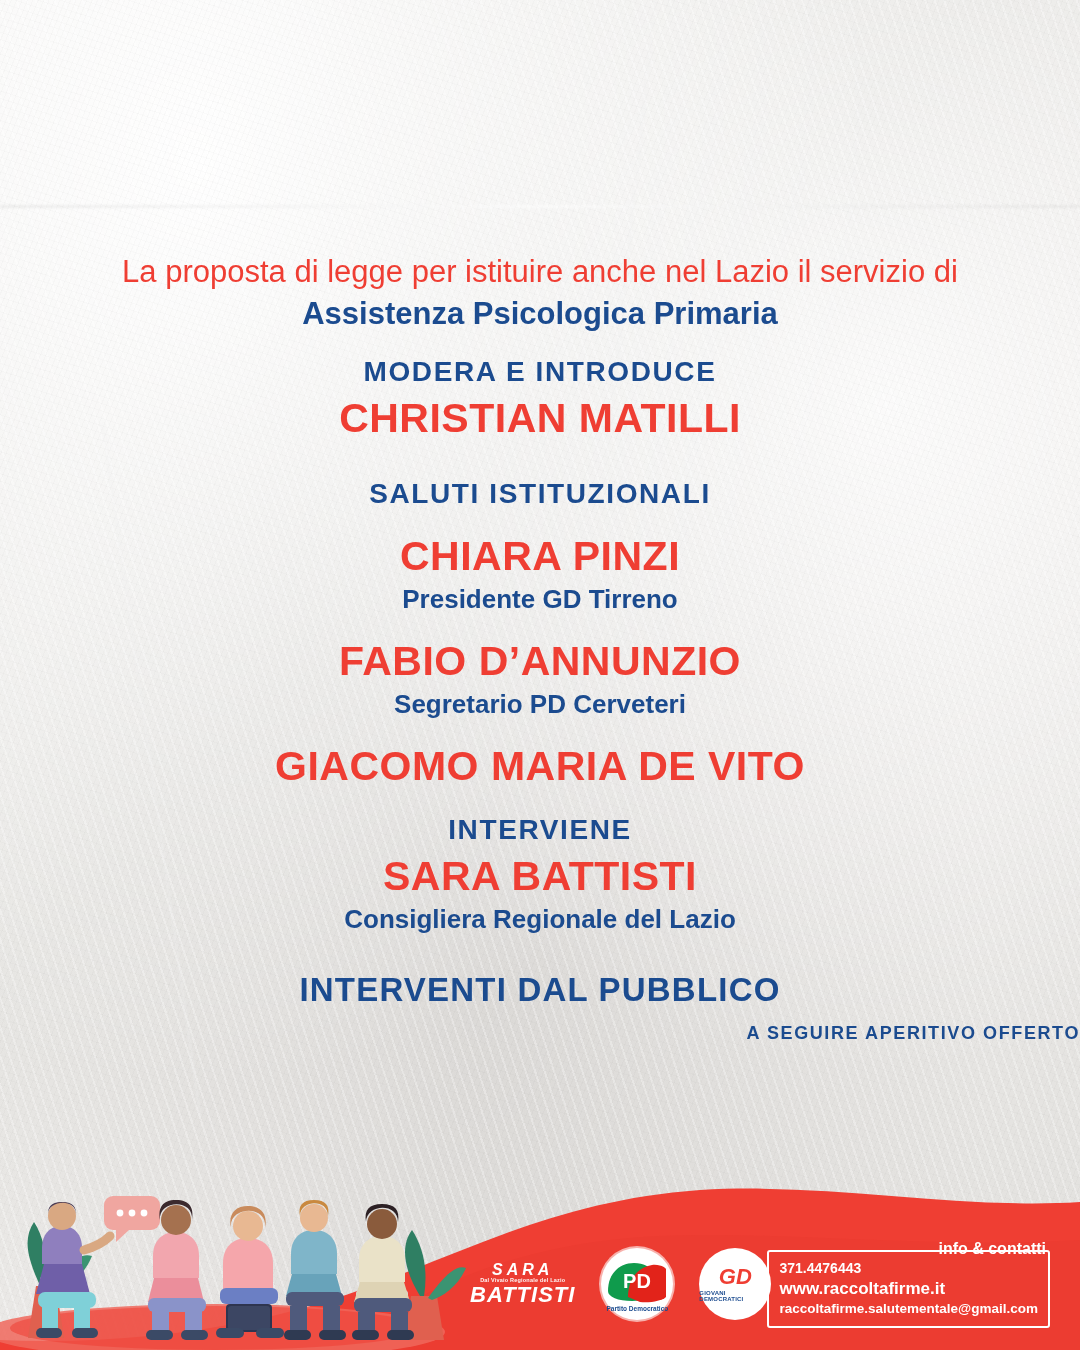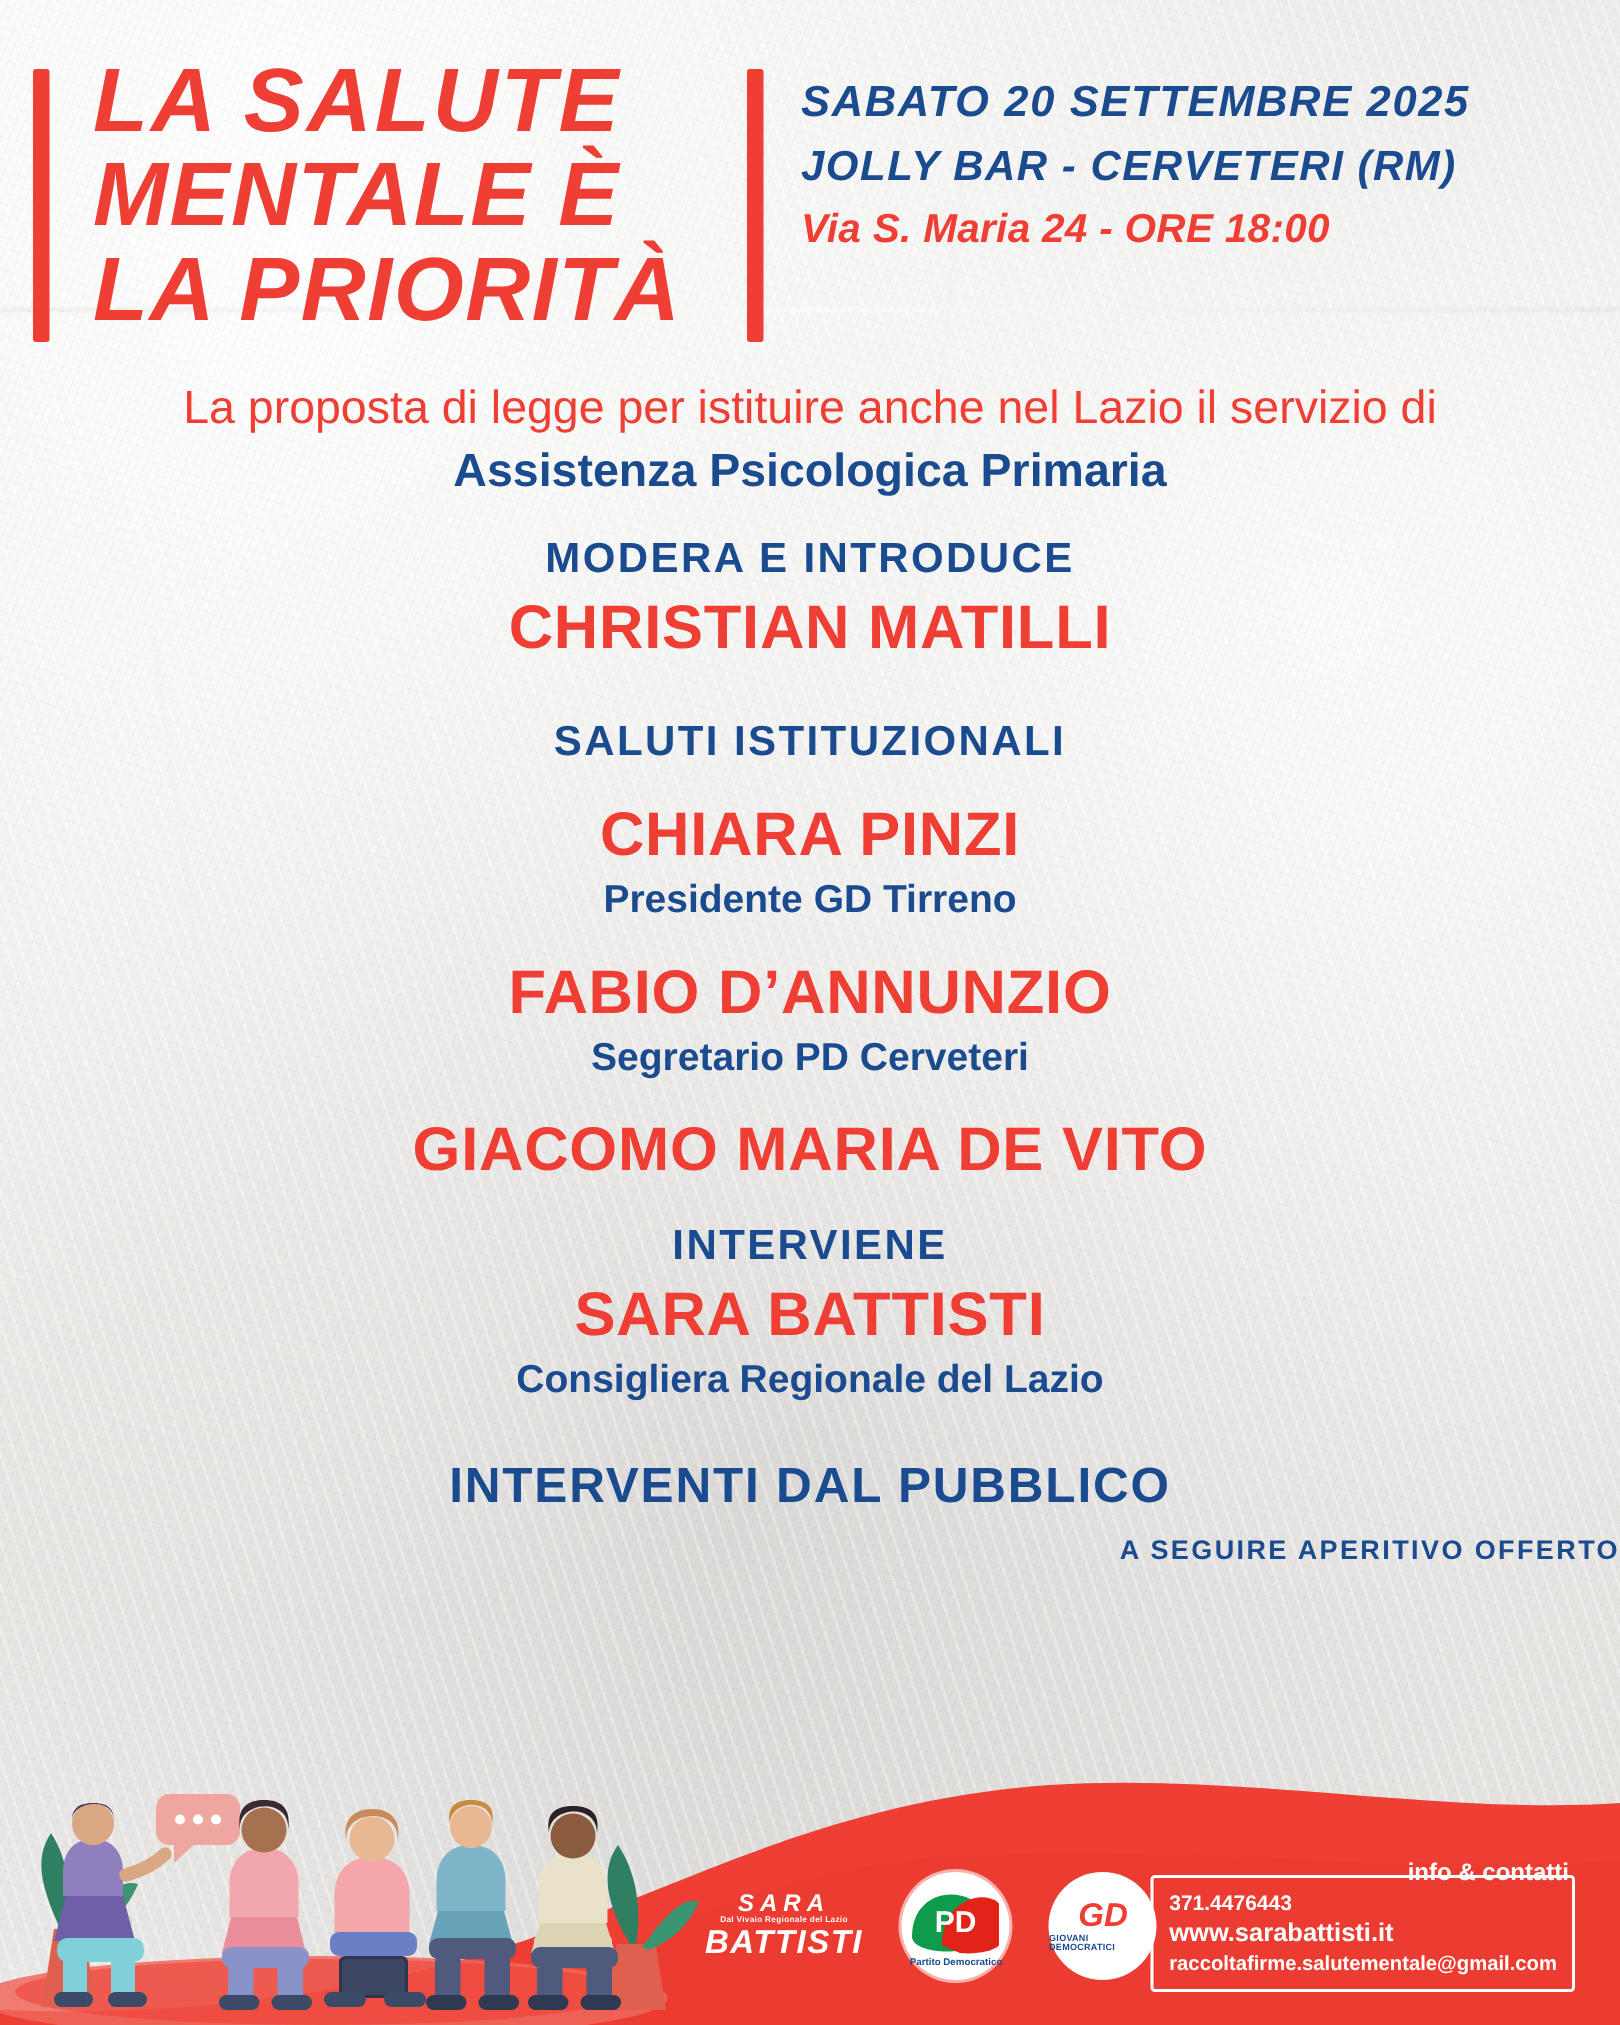--- a/index.html
+++ b/index.html
@@ -229,36 +229,20 @@
 </style>
 </head>
 <body>
 
 <div class="poster">
   <div class="grain"></div>
   <div class="crease" style="left:0;top:205px;width:1080px;height:3px;"></div>
   <div class="crease" style="left:620px;top:0;width:3px;height:640px;transform:rotate(6deg);"></div>
   <div class="crease" style="left:150px;top:420px;width:3px;height:700px;transform:rotate(-8deg);"></div>
 
-  <div class="header">
-    <div class="bar bar-left"></div>
-    <div class="bar bar-right"></div>
-
-    <div class="title">
-      <span class="l1">LA SALUTE</span>
-      <span class="l2">MENTALE È</span>
-      <span class="l3">LA PRIORITÀ</span>
-    </div>
-
-    <div class="when">
-      <div class="line1">SABATO 20 SETTEMBRE 2025</div>
-      <div class="line2">JOLLY BAR - CERVETERI (RM)</div>
-      <div class="line3">Via S. Maria 24 - ORE 18:00</div>
-    </div>
-  </div>
 
   <div class="subtitle">
     <span>La  proposta di legge per istituire  anche nel Lazio il servizio di</span>
     <span class="s2">Assistenza Psicologica Primaria</span>
   </div>
 
   <div class="program">
 
     <div class="role">MODERA E INTRODUCE</div>
     <div class="name">CHRISTIAN MATILLI</div>
@@ -400,17 +384,17 @@
 
     <div class="logo-gd">
       <div class="gd-text">GD</div>
       <div class="gd-sub">GIOVANI DEMOCRATICI</div>
     </div>
   </div>
 
   <div class="contacts-label">info &amp; contatti</div>
   <div class="contacts-box">
     <div class="phone">371.4476443</div>
-    <div class="site">www.sarabattisti.it</div>
+    <div class="site">www.raccoltafirme.it</div>
     <div class="mail">raccoltafirme.salutementale@gmail.com</div>
   </div>
 
 </div>
 
 </body></html>

